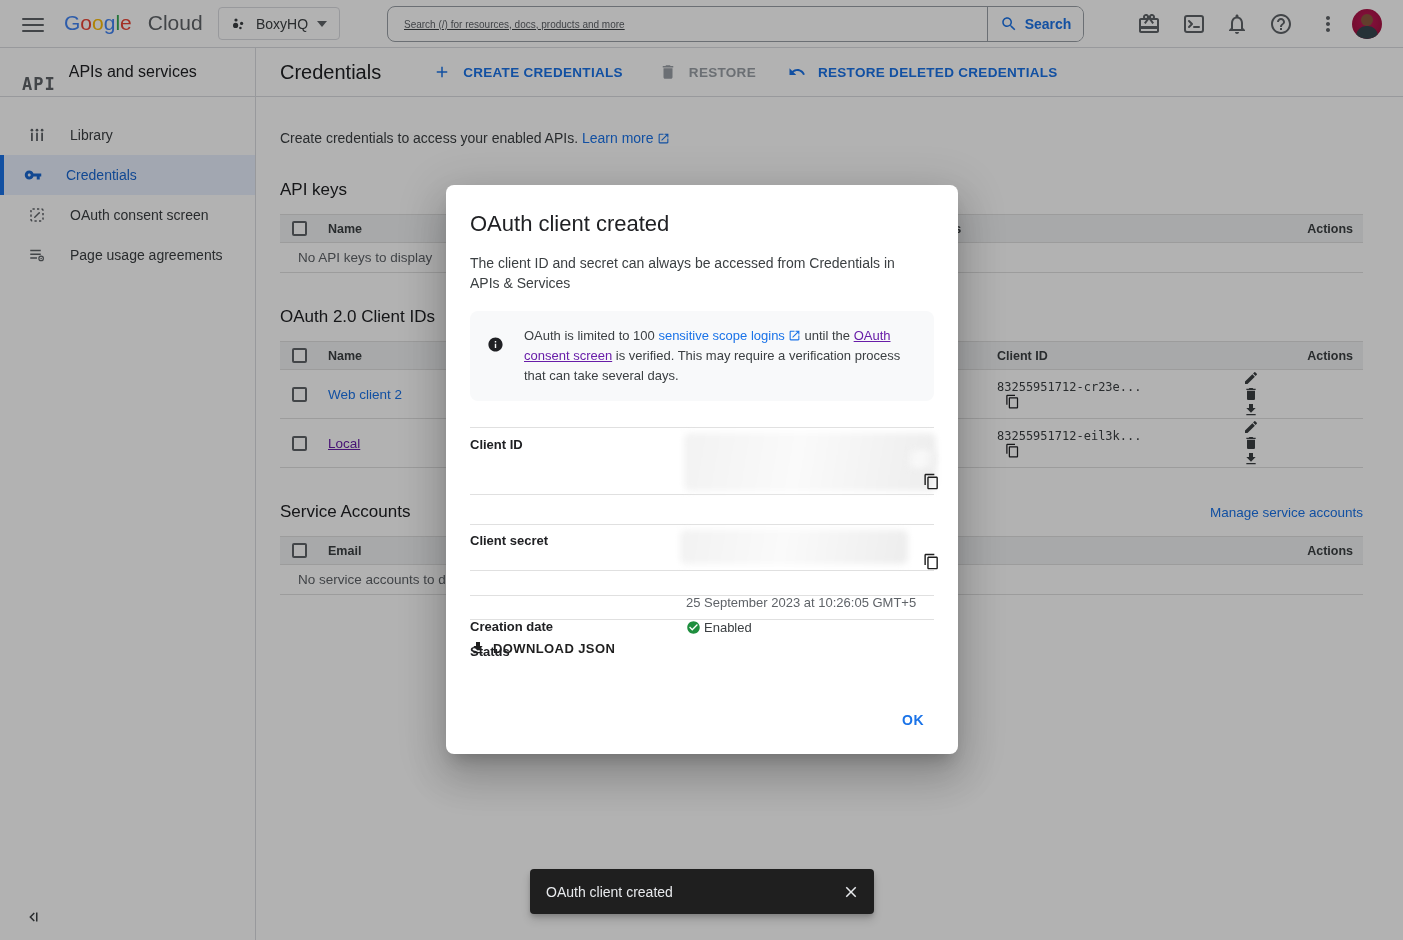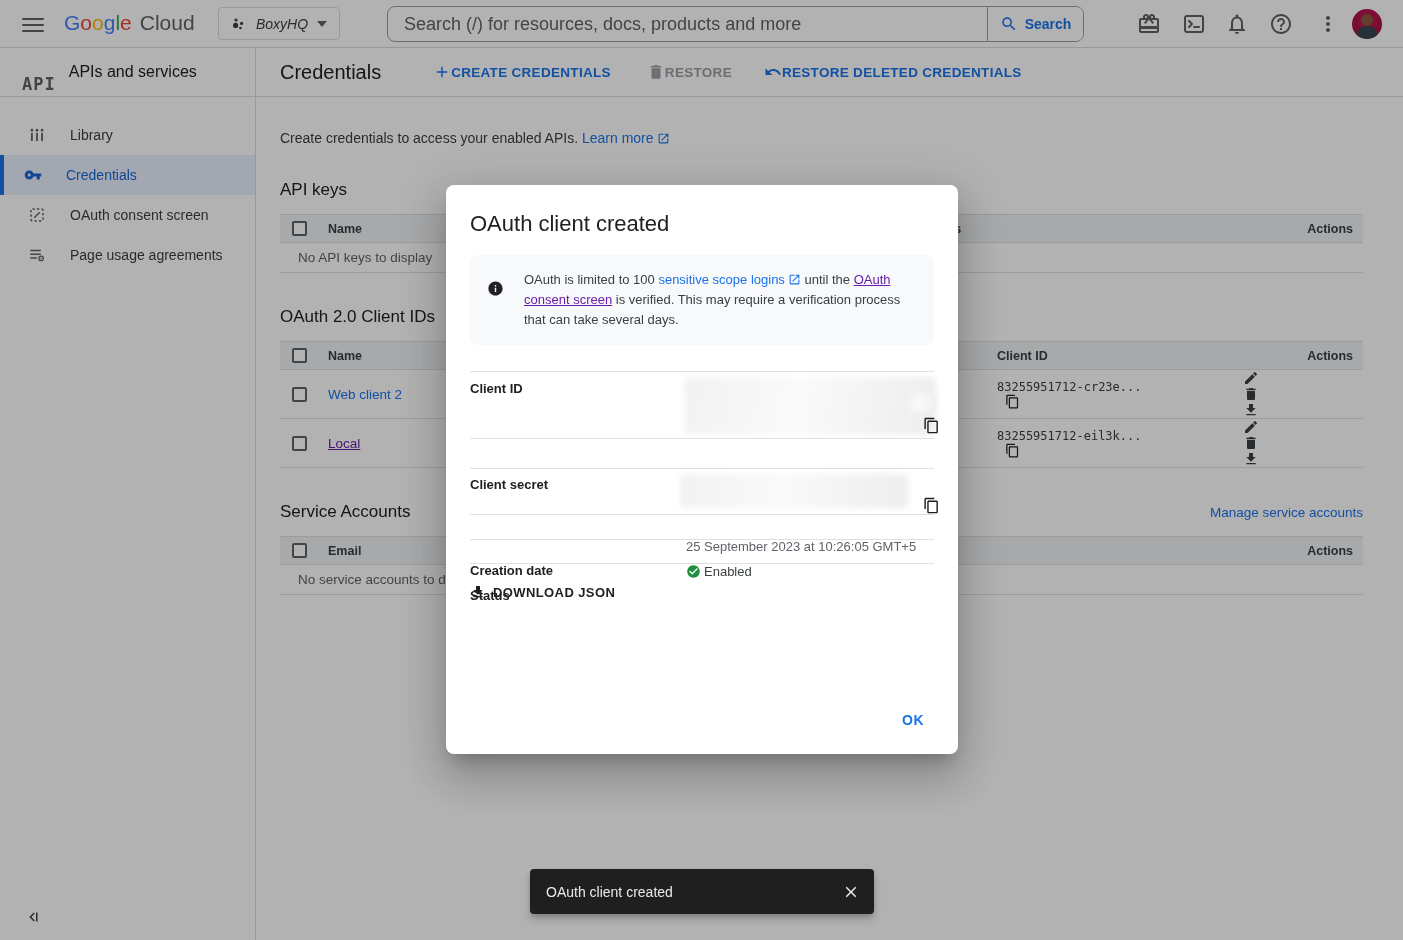--- a/index.html
+++ b/index.html
@@ -6,30 +6,30 @@
   html,body { width:1403px; height:940px; overflow:hidden; background:#fff;
     font-family:"Liberation Sans", sans-serif; color:#202124; }
 
   
   .topbar { position:absolute; top:0; left:0; width:1403px; height:48px; background:#fff;
     border-bottom:1px solid #dadce0; z-index:1; }
   .hamburger { position:absolute; left:22px; top:14px; width:22px; cursor:pointer; }
   .hamburger div { height:2px; background:#5f6368; margin:4px 0; border-radius:1px; }
   .brand { position:absolute; left:64px; top:11px; font-size:21px; letter-spacing:0; }
   .brand .lg { font-weight:500; }
-  .brand .cloud { color:#5f6368; margin-left:8px; }
+  .brand .cloud { color:#5f6368; margin-left:16px; }
   .proj-btn { position:absolute; left:218px; top:7px; height:33px; min-width:122px;
     border:1px solid #dadce0; border-radius:4px; background:#fff; display:flex;
-    align-items:center; gap:9px; padding:0 12px; font-size:14px; color:#3c4043; cursor:pointer;font-style:italic; }
+    align-items:center; gap:9px; padding:0 12px; font-size:14px; color:#3c4043; cursor:pointer; }
   .caret { width:0; height:0; border-left:5px solid transparent; border-right:5px solid transparent;
     border-top:6px solid #5f6368; }
   .searchbar { position:absolute; left:387px; top:6px; width:697px; height:36px;
     border:1px solid #9aa0a6; border-radius:8px; background:#fff; display:flex; align-items:stretch; }
   .searchbar input { flex:1; border:none; outline:none; background:transparent; padding:0 16px;
-    font-size:18px; color:#3c4043; font-family:"Liberation Sans",sans-serif; }
+    font-size:10px; color:#3c4043; font-family:"Liberation Sans",sans-serif;text-decoration:underline; }
   .searchbar input::placeholder { color:#5f6368; opacity:1; }
   .search-btn { width:96px; border-left:1px solid #9aa0a6; display:flex; align-items:center;
     justify-content:center; gap:7px; color:#1a73e8; font-size:14px; font-weight:bold; cursor:pointer;
     border-radius:0 7px 7px 0; background:#fff; }
   .tb-icon { position:absolute; top:12px; width:24px; height:24px; color:#5f6368; cursor:pointer; }
   .avatar { position:absolute; left:1352px; top:9px; width:30px; height:30px; border-radius:50%;
     background:radial-gradient(circle at 50% 40%, #c2185b 0%, #a61343 70%); overflow:hidden; cursor:pointer; }
   .avatar .head { position:absolute; left:9px; top:5px; width:12px; height:12px; border-radius:50%; background:#8d5a3f; }
   .avatar .torso { position:absolute; left:4px; top:17px; width:22px; height:14px; border-radius:10px 10px 0 0; background:#37474f; }
 
@@ -47,21 +47,21 @@
   .sb-item .ni { width:18px; height:18px; color:#5f6368; flex:0 0 18px; }
   .sb-item.sel { background:#e8f0fe; color:#1967d2; border-left:4px solid #1a73e8; padding-left:20px; }
   .sb-item.sel .ni { color:#1967d2; }
   .collapse { position:absolute; left:24px; bottom:14px; width:18px; height:18px; color:#3c4043; cursor:pointer; }
 
   
   .main { position:absolute; top:48px; left:256px; width:1147px; height:892px; background:#fff; }
   .page-head { height:49px; border-bottom:1px solid #dadce0; display:flex; align-items:center;
     padding-left:24px; }
   .page-title { font-size:20px; color:#202124; }
-  .hbtn { display:flex; align-items:center; gap:0; font-size:13.5px; font-weight:bold;
+  .hbtn { display:flex; align-items:center; gap:12px; font-size:13.5px; font-weight:bold;
     letter-spacing:.3px; color:#1a73e8; cursor:pointer; background:none; border:none;
     font-family:"Liberation Sans",sans-serif; }
   .hbtn.disabled { color:#9aa0a6; cursor:default; }
   .hbtn .bi { width:18px; height:18px; }
   .content { padding:0 40px 0 24px; }
   .desc { margin-top:33px; font-size:14px; color:#3c4043; }
   a.blue { color:#1a73e8; cursor:pointer; }
   a.purple { color:#681da8; text-decoration:underline; cursor:pointer; }
   .ext { display:inline-block; width:13px; height:13px; vertical-align:-2px; margin-left:3px; }
   .sec-title { margin-top:34px; font-size:17px; color:#202124; font-weight:400; }
@@ -360,20 +360,21 @@
       </tr>
     </tbody>
       </table>
   </div>
 </div>
 
 <div class="scrim"></div>
 
 <div class="dialog">
   <div class="dlg-title">OAuth client created</div>
+  <div class="dlg-body">The client ID and secret can always be accessed from Credentials in APIs &amp; Services</div>
 
   <div class="notice">
     <svg class="info-ic" viewBox="0 0 24 24" fill="currentColor">
         <path d="M12 2C6.48 2 2 6.48 2 12s4.48 10 10 10 10-4.48 10-10S17.52 2 12 2zm1 15h-2v-6h2v6zm0-8h-2V7h2v2z"></path>
       </svg>
     <div class="ntext">
       <span>OAuth is limited to 100 </span><a class="blue"><span>sensitive scope logins</span><svg class="ext" viewBox="0 0 24 24" fill="#1a73e8">
             <path d="M19 19H5V5h7V3H5c-1.11 0-2 .9-2 2v14c0 1.1.89 2 2 2h14c1.1 0 2-.9 2-2v-7h-2v7zM14 3v2h3.59l-9.83 9.83 1.41 1.41L19 6.41V10h2V3h-7z"></path>
           </svg></a><span> until the </span><a class="purple"><span>OAuth consent screen</span></a><span> is verified. This may require a verification process that can take several days.</span>
     </div>

